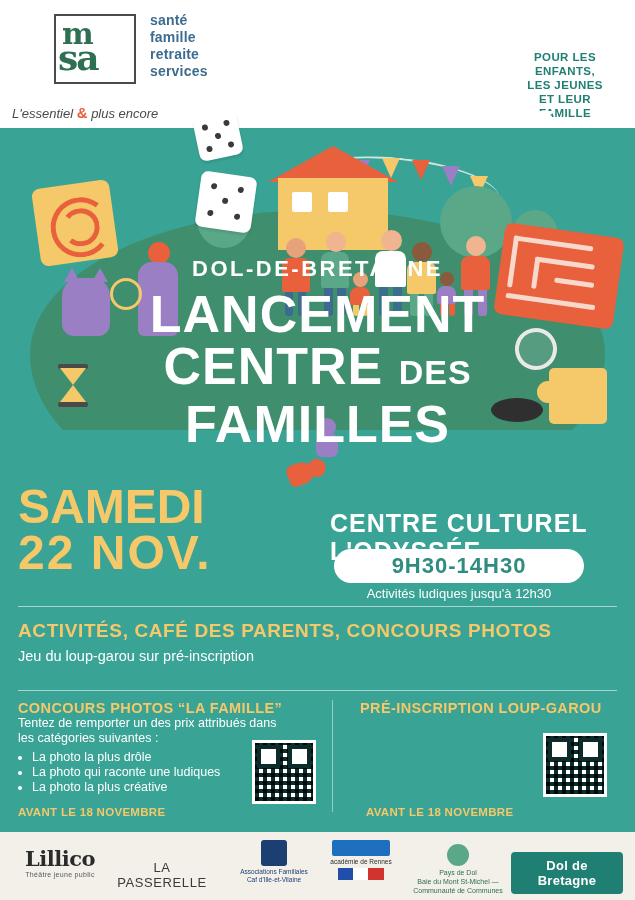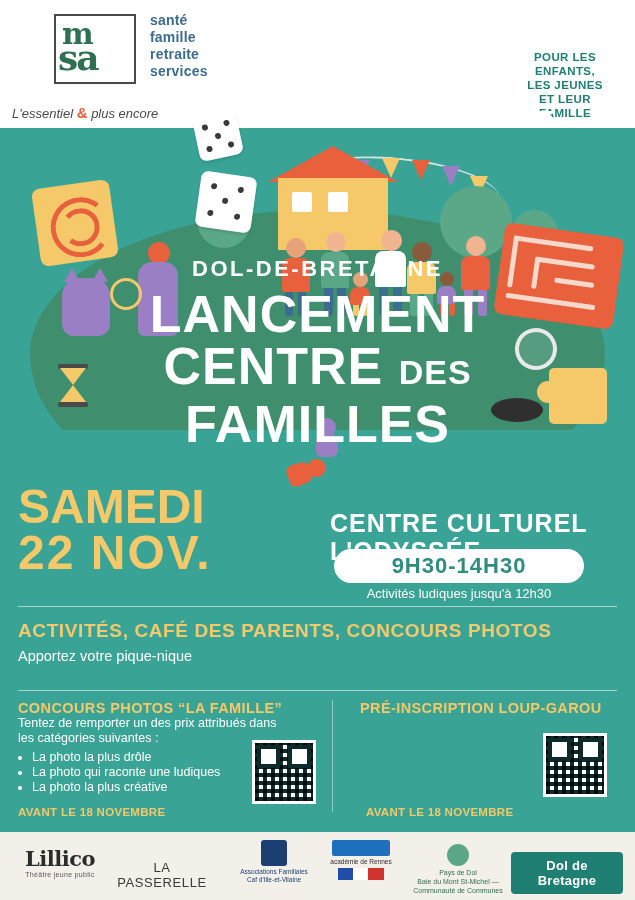--- a/index.html
+++ b/index.html
@@ -785,21 +785,21 @@
     <div>CENTRE CULTUREL</div>
     <div>L'ODYSSÉE</div>
   </div>
   <div class="hours-badge">9H30-14H30</div>
   <div class="hours-note">Activités ludiques jusqu'à 12h30</div>
 
   <div class="rule" style="top:606px;"></div>
 
   <div class="act-title">ACTIVITÉS, CAFÉ DES PARENTS, CONCOURS PHOTOS</div>
   <div class="act-lines">
-    <div>Apportez votre pique-nique</div>
+    <div>Jeu du loup-garou sur pré-inscription</div>
   </div>
 
   <div class="rule" style="top:690px;"></div>
   <div class="vline"></div>
 
   <div class="col-left">
     <div class="col-title">CONCOURS PHOTOS “LA FAMILLE”</div>
     <div class="col-body">
       <div>Tentez de remporter un des prix attribués dans les catégories suivantes :</div>
       <ul>

